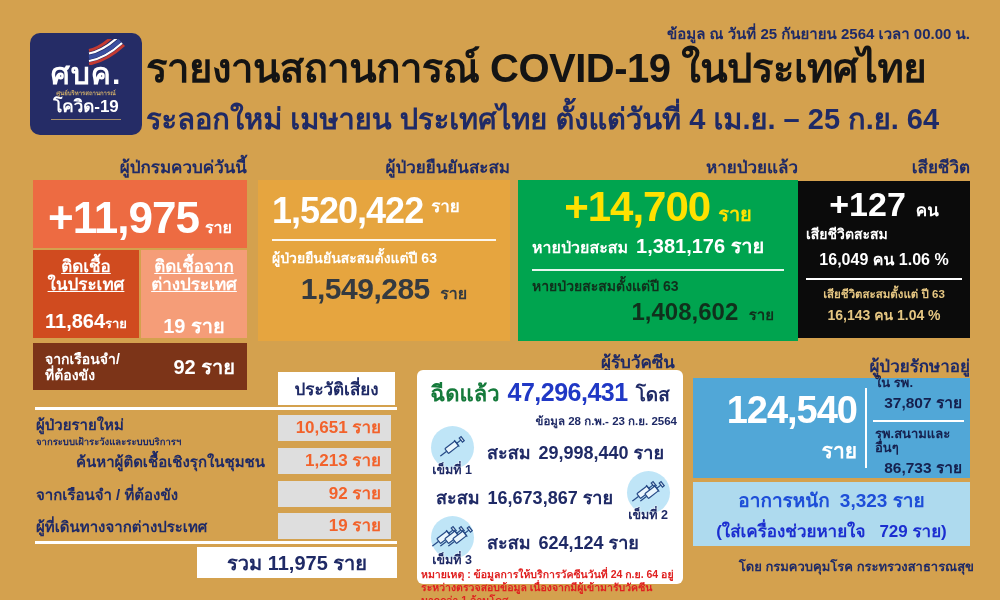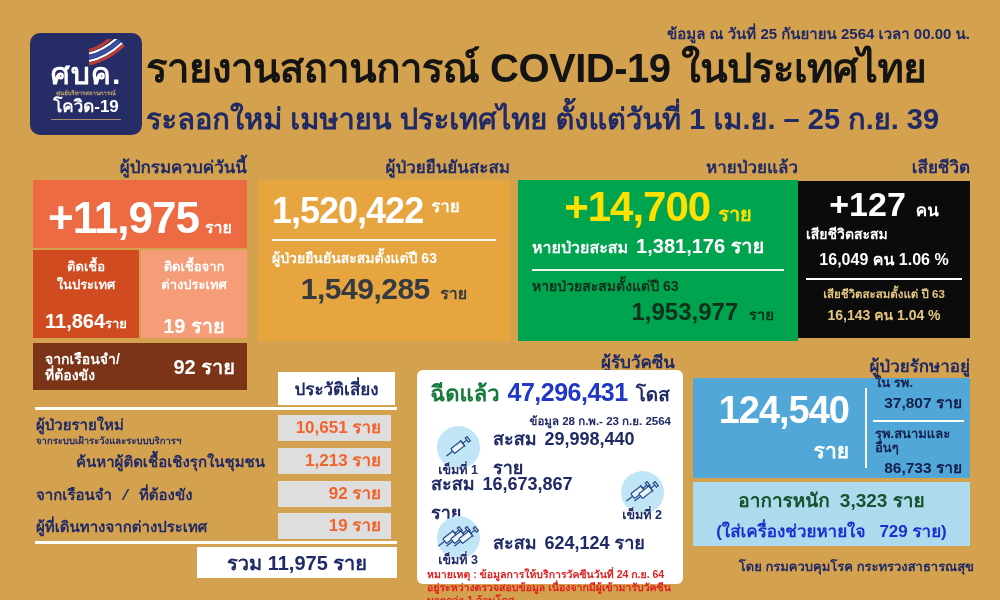--- a/index.html
+++ b/index.html
@@ -31,21 +31,21 @@
   .h4 { left:798px; width:172px; }
   
   .c1main { position:absolute; left:33px; top:180px; width:214px; height:68px; background:#ED6B42;
             display:flex; align-items:flex-end; justify-content:center; padding-bottom:8px; }
   .c1main .big { font-size:44px; line-height:44px; color:#fff; font-weight:800; letter-spacing:-1px; }
   .c1main .unit { font-size:16px; color:#fff; margin-left:6px; }
   .c1sub { position:absolute; left:33px; top:250px; width:214px; height:88px; display:flex; gap:2px; }
   .c1sub > div { flex:1; text-align:center; padding-top:8px; color:#fff; }
   .c1sub .dom { background:#D04B1F; }
   .c1sub .imp { background:#F59D78; }
-  .c1sub .lbl { font-size:13px; line-height:18px; }
+  .c1sub .lbl { font-size:17px; line-height:18px;text-decoration:underline; }
   .c1sub .num { font-size:20px; margin-top:16px; font-weight:800; }
   .c1sub .num small { font-size:13px; font-weight:700; }
   .brown { position:absolute; left:33px; top:343px; width:214px; height:47px; background:#7C3418;
            display:flex; align-items:center; justify-content:space-between; padding:0 12px; color:#fff; }
   .brown .lbl { font-size:14px; line-height:16px; }
   .brown .num { font-size:20px; font-weight:800; }
   
   .c2box { position:absolute; left:258px; top:180px; width:252px; height:161px; background:#E6A53F; padding:12px 14px 0; }
   .c2box .r1 { display:flex; align-items:flex-start; }
   .c2box .big { font-size:36px; line-height:38px; color:#fff; font-weight:800; letter-spacing:-1px; }
@@ -79,61 +79,61 @@
   .c4box .divider { border-top:2px solid #fff; margin:6px 0 5px; }
   .c4box .gold { color:#E5C682; text-align:center; }
   .c4box .glbl { font-size:11.5px; }
   .c4box .gnum { font-size:14px; margin-top:1px; }
   
   .risk-h { position:absolute; left:278px; top:372px; width:117px; height:33px; background:#fff;
             display:flex; align-items:center; justify-content:center; font-size:17px; font-weight:800; }
   .wline { position:absolute; height:3px; background:#fff; }
   .l1 { left:35px; top:407px; width:362px; }
   .l2 { left:35px; top:541px; width:362px; }
-  .rlbl { position:absolute; left:36px; font-size:15px; color:#1F2A66;font-family:Liberation Mono, monospace; }
+  .rlbl { position:absolute; left:36px; font-size:15px; color:#1F2A66; }
   .rlbl .sub { font-size:9.5px; line-height:10px; font-weight:700; }
   .rval { position:absolute; left:278px; width:113px; height:26px; background:#DEDEDE;
           font-size:17px; color:#F2622B; text-align:right; padding-right:10px; line-height:26px; font-weight:800; }
   .total { position:absolute; left:197px; top:547px; width:200px; height:31px; background:#fff;
            display:flex; align-items:center; justify-content:center; font-size:20px; font-weight:800; }
   
   .vacc-h { position:absolute; left:543px; top:348px; width:132px; font-size:17px; text-align:right; font-weight:800; }
-  .vbox { position:absolute; left:417px; top:370px; width:266px; height:214px; background:#fff; border-radius:6px; padding:6px 10px 0; }
+  .vbox { position:absolute; left:417px; top:370px; width:266px; height:214px; background:#fff; border-radius:6px; padding:6px 4px 0; }
   .vt { display:flex; align-items:baseline; justify-content:center; gap:8px; }
   .vt .inj { font-size:22px; color:#157A3B; font-weight:800; }
   .vt .tot { font-size:25px; color:#2038C5; font-weight:800; letter-spacing:-.5px; }
   .vt .dos { font-size:19px; color:#1F2A66; font-weight:800; }
   .vperiod { text-align:right; font-size:11.5px; color:#1F2A66; margin:1px 2px 0 0; }
   .dose-row { display:flex; align-items:center; height:45px; }
   .dose-row.rev { flex-direction:row-reverse; }
   .dose-ic { width:62px; text-align:center; position:relative; flex:none; }
   .circle { width:43px; height:43px; background:#BFE5F7; border-radius:50%; margin:0 auto;
             display:flex; align-items:center; justify-content:center; }
   .syr { display:inline-block; width:30px; height:14px; transform:rotate(-38deg); }
   .syr + .syr { margin-left:-22px; }
   .dose-lb { font-size:12.5px; color:#1F2A66; margin-top:-9px; font-weight:800;
              text-shadow:0 0 2px #fff,0 0 2px #fff; position:relative; }
   .dose-tx { font-size:18px; color:#1F2A66; font-weight:800; padding:0 4px; }
   .dose-tx .pre { margin-right:8px; }
   .vnote { font-size:10.5px; line-height:13px; color:#E01F1F; font-weight:800; margin-top:3px; }
   
   .hosp-h { position:absolute; left:838px; top:352px; width:132px; font-size:17px; text-align:right; font-weight:800; }
   .bluebox { position:absolute; left:693px; top:378px; width:277px; height:100px; background:#51A7D7; display:flex; }
-  .bb-left { width:172px; display:flex; flex-direction:column; justify-content:center; align-items:flex-end; padding-right:16px; }
+  .bb-left { width:172px; display:flex; flex-direction:column; justify-content:center; align-items:flex-end; padding-right:8px; }
   .bb-left .big { font-size:38px; line-height:40px; color:#fff; font-weight:800; letter-spacing:-1px; }
   .bb-left .unit { font-size:21px; color:#fff; font-weight:800; margin-top:4px; }
   .bb-div { width:2px; background:#fff; margin:10px 0; }
   .bb-right { flex:1; display:flex; flex-direction:column; justify-content:center; padding:0 6px; color:#15204E; }
   .bb-right .cell { padding:2px 2px; }
   .bb-right .clbl { font-size:13px; line-height:14px; }
   .bb-right .cnum { font-size:15.5px; text-align:right; font-weight:800; }
   .bb-hr { border-top:2px solid #fff; margin:3px 0; }
   .severe { position:absolute; left:693px; top:482px; width:277px; height:64px; background:#AEDAEE;
             display:flex; flex-direction:column; align-items:center; justify-content:center; gap:2px; }
-  .severe .r1 { font-size:19px; color:#14532d; font-weight:800; }
+  .severe .r1 { font-size:19px; color:#1d4ed8; font-weight:800; }
   .severe .r1 .v { margin-left:10px; }
   .severe .r2 { font-size:17px; color:#1B2ED0; font-weight:800; }
   .severe .r2 .v { margin-left:14px; }
   .credit { position:absolute; right:26px; top:556px; font-size:13px; color:#1F2A66; font-weight:800; }
 </style>
 </head>
 <body>
 
 <div class="canvas">
 
@@ -147,21 +147,21 @@
       <path d="M2 14.5 C 12 12.5, 20 8, 30 -1" stroke="#FFFFFF" stroke-width="2.2"></path>
       <path d="M2 11.5 C 11 9.5, 18 5, 27 -4" stroke="#C33A32" stroke-width="3"></path>
     </svg>
     <div class="logo-abbr">ศบค.</div>
     <div class="logo-small">ศูนย์บริหารสถานการณ์</div>
     <div class="logo-covid">โควิด-19</div>
     <div class="logo-bar"></div>
   </div>
 
   <div class="title">รายงานสถานการณ์ COVID-19 ในประเทศไทย</div>
-  <div class="subtitle">ระลอกใหม่ เมษายน ประเทศไทย ตั้งแต่วันที่ 1 เม.ย. – 25 ก.ย. 39</div>
+  <div class="subtitle">ระลอกใหม่ เมษายน ประเทศไทย ตั้งแต่วันที่ 4 เม.ย. – 25 ก.ย. 64</div>
 
   <div class="col-h h1">ผู้ป่กรมควบค่วันนี้</div>
   <div class="col-h h2">ผู้ป่วยยืนยันสะสม</div>
   <div class="col-h h3">หายป่วยแล้ว</div>
   <div class="col-h h4">เสียชีวิต</div>
 
   <div class="c1main">
     <span class="big">+11,975</span>
     <span class="unit">ราย</span>
   </div>
@@ -209,21 +209,21 @@
       <span class="big">+14,700</span>
       <span class="unit">ราย</span>
     </div>
     <div class="r2">
       <span class="lbl">หายป่วยสะสม</span>
       <span class="num">1,381,176 ราย</span>
     </div>
     <div class="divider"></div>
     <div class="dark lbl2">หายป่วยสะสมตั้งแต่ปี 63</div>
     <div class="dark r3">
-      <span class="num2">1,953,977</span>
+      <span class="num2">1,408,602</span>
       <span class="unit3">ราย</span>
     </div>
   </div>
 
   <div class="c4box">
     <div class="r1">
       <span class="big">+127</span>
       <span class="unit">คน</span>
     </div>
     <div class="lbl">เสียชีวิตสะสม</div>

